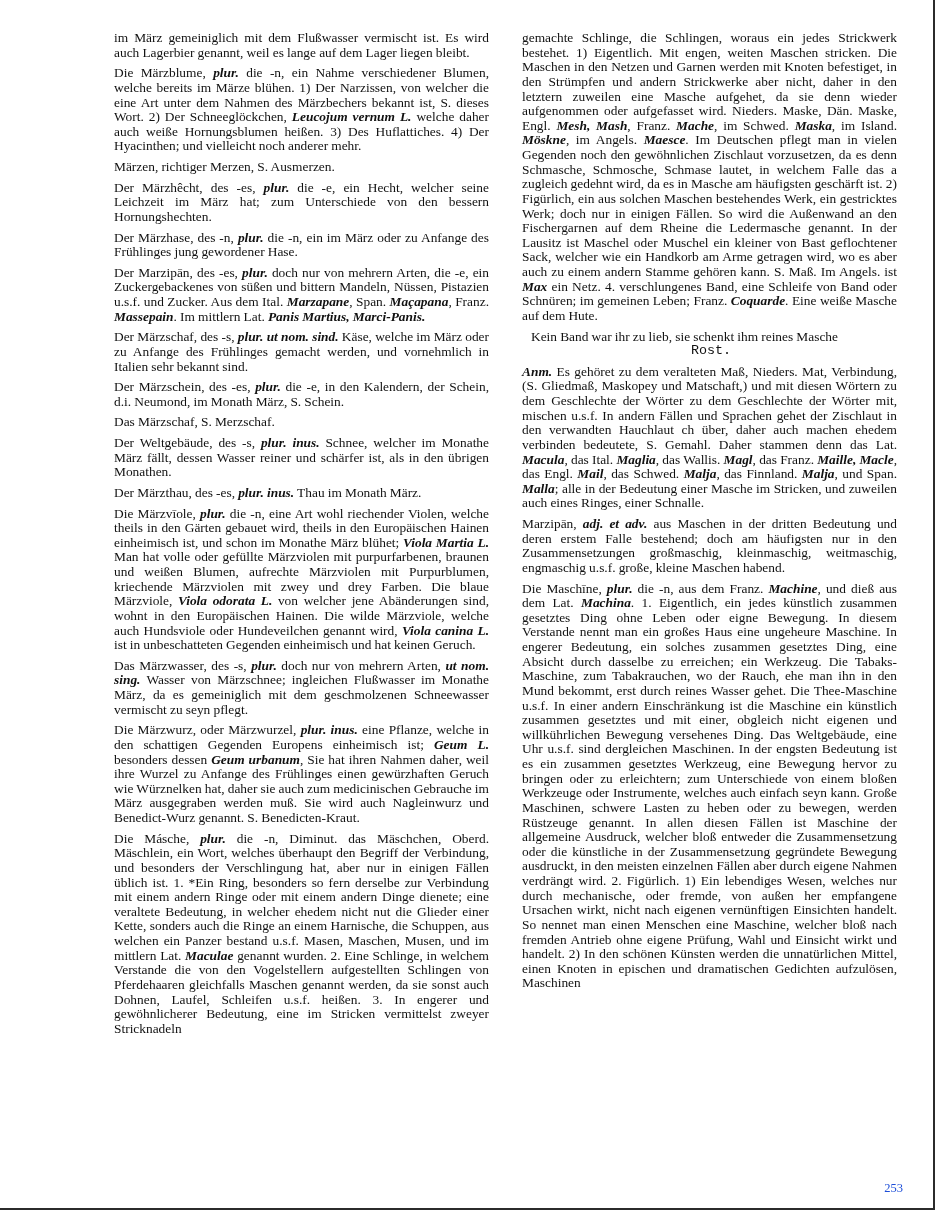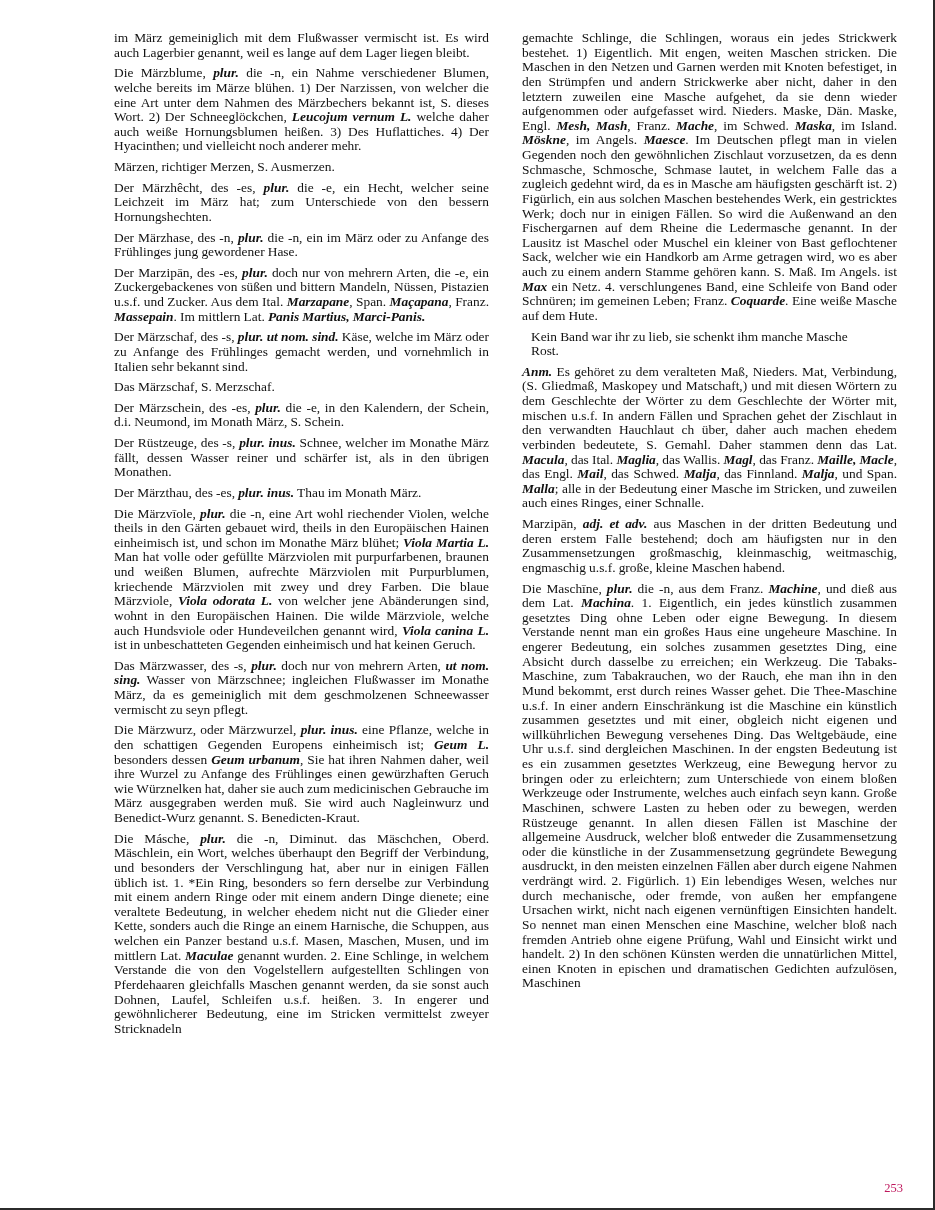--- a/index.html
+++ b/index.html
@@ -29,54 +29,54 @@
     text-align: justify;
     hyphens: auto;
     -webkit-hyphens: auto;
     word-spacing: -0.2px;
   }
   .para { margin: 6px; }
   .hw { font-weight: normal; }
   .it { font-style: italic; font-weight: bold; }
   .verse { text-align: left; padding-left: 15px; }
   .verse-line { white-space: nowrap; }
-  .verse-attr { text-align: left; padding-right: 12px; }
+  .verse-attr { text-align: center; padding-right: 12px; font-family: Liberation Mono, monospace; }
   .page-number {
     position: absolute;
     right: 30px; bottom: 12px;
     font-size: 12.5px;
-    color: #be185d;
+    color: #1d4ed8;
   }
 </style>
 </head>
 <body>
 
 <div class="page">
   <div class="columns">
     <div class="col" id="col-left">
         <p class="para">im März gemeiniglich mit dem Flußwasser vermischt ist. Es wird auch Lagerbier genannt, weil es lange auf dem Lager liegen bleibt.</p>
         <p class="para"><span class="hw">Die Märzblume</span>, <span class="it">plur.</span> die -n, ein Nahme verschiedener Blumen, welche bereits im Märze blühen. 1) Der Narzissen, von welcher die eine Art unter dem Nahmen des Märzbechers bekannt ist, S. dieses Wort. 2) Der Schneeglöckchen, <span class="it">Leucojum vernum L.</span> welche daher auch weiße Hornungsblumen heißen. 3) Des Huflattiches. 4) Der Hyacinthen; und vielleicht noch anderer mehr.</p>
         <p class="para"><span class="hw">Märzen</span>, richtiger Merzen, S. Ausmerzen.</p>
         <p class="para"><span class="hw">Der Märzhêcht</span>, des -es, <span class="it">plur.</span> die -e, ein Hecht, welcher seine Leichzeit im März hat; zum Unterschiede von den bessern Hornungshechten.</p>
         <p class="para"><span class="hw">Der Märzhase</span>, des -n, <span class="it">plur.</span> die -n, ein im März oder zu Anfange des Frühlinges jung gewordener Hase.</p>
         <p class="para"><span class="hw">Der Marzipān</span>, des -es, <span class="it">plur.</span> doch nur von mehrern Arten, die -e, ein Zuckergebackenes von süßen und bittern Mandeln, Nüssen, Pistazien u.s.f. und Zucker. Aus dem Ital. <span class="it">Marzapane</span>, Span. <span class="it">Maçapana</span>, Franz. <span class="it">Massepain</span>. Im mittlern Lat. <span class="it">Panis Martius, Marci-Panis.</span></p>
         <p class="para"><span class="hw">Der Märzschaf</span>, des -s, <span class="it">plur. ut nom. sind.</span> Käse, welche im März oder zu Anfange des Frühlinges gemacht werden, und vornehmlich in Italien sehr bekannt sind.</p>
+        <p class="para"><span class="hw">Der Märzschein</span>, des -es, <span class="it">plur.</span> die -e, in den Kalendern, der Schein, d.i. Neumond, im Monath März, S. Schein.</p>
         <p class="para"><span class="hw">Das Märzschaf</span>, S. Merzschaf.</p>
-        <p class="para"><span class="hw">Der Märzschein</span>, des -es, <span class="it">plur.</span> die -e, in den Kalendern, der Schein, d.i. Neumond, im Monath März, S. Schein.</p>
-        <p class="para"><span class="hw">Der Rüstzeuge</span>, des -s, <span class="it">plur. inus.</span> Schnee, welcher im Monathe März fällt, dessen Wasser reiner und schärfer ist, als in den übrigen Monathen.</p>
+        <p class="para"><span class="hw">Der Weltgebäude</span>, des -s, <span class="it">plur. inus.</span> Schnee, welcher im Monathe März fällt, dessen Wasser reiner und schärfer ist, als in den übrigen Monathen.</p>
         <p class="para"><span class="hw">Der Märzthau</span>, des -es, <span class="it">plur. inus.</span> Thau im Monath März.</p>
         <p class="para"><span class="hw">Die Märzvīole</span>, <span class="it">plur.</span> die -n, eine Art wohl riechender Violen, welche theils in den Gärten gebauet wird, theils in den Europäischen Hainen einheimisch ist, und schon im Monathe März blühet; <span class="it">Viola Martia L.</span> Man hat volle oder gefüllte Märzviolen mit purpurfarbenen, braunen und weißen Blumen, aufrechte Märzviolen mit Purpurblumen, kriechende Märzviolen mit zwey und drey Farben. Die blaue Märzviole, <span class="it">Viola odorata L.</span> von welcher jene Abänderungen sind, wohnt in den Europäischen Hainen. Die wilde Märzviole, welche auch Hundsviole oder Hundeveilchen genannt wird, <span class="it">Viola canina L.</span> ist in unbeschatteten Gegenden einheimisch und hat keinen Geruch.</p>
         <p class="para"><span class="hw">Das Märzwasser</span>, des -s, <span class="it">plur.</span> doch nur von mehrern Arten, <span class="it">ut nom. sing.</span> Wasser von Märzschnee; ingleichen Flußwasser im Monathe März, da es gemeiniglich mit dem geschmolzenen Schneewasser vermischt zu seyn pflegt.</p>
         <p class="para"><span class="hw">Die Märzwurz</span>, oder Märzwurzel, <span class="it">plur. inus.</span> eine Pflanze, welche in den schattigen Gegenden Europens einheimisch ist; <span class="it">Geum L.</span> besonders dessen <span class="it">Geum urbanum</span>, Sie hat ihren Nahmen daher, weil ihre Wurzel zu Anfange des Frühlinges einen gewürzhaften Geruch wie Würznelken hat, daher sie auch zum medicinischen Gebrauche im März ausgegraben werden muß. Sie wird auch Nagleinwurz und Benedict-Wurz genannt. S. Benedicten-Kraut.</p>
         <p class="para"><span class="hw">Die Másche</span>, <span class="it">plur.</span> die -n, Diminut. das Mäschchen, Oberd. Mäschlein, ein Wort, welches überhaupt den Begriff der Verbindung, und besonders der Verschlingung hat, aber nur in einigen Fällen üblich ist. 1. *Ein Ring, besonders so fern derselbe zur Verbindung mit einem andern Ringe oder mit einem andern Dinge dienete; eine veraltete Bedeutung, in welcher ehedem nicht nut die Glieder einer Kette, sonders auch die Ringe an einem Harnische, die Schuppen, aus welchen ein Panzer bestand u.s.f. Masen, Maschen, Musen, und im mittlern Lat. <span class="it">Maculae</span> genannt wurden. 2. Eine Schlinge, in welchem Verstande die von den Vogelstellern aufgestellten Schlingen von Pferdehaaren gleichfalls Maschen genannt werden, da sie sonst auch Dohnen, Laufel, Schleifen u.s.f. heißen. 3. In engerer und gewöhnlicherer Bedeutung, eine im Stricken vermittelst zweyer Stricknadeln</p>
       </div>
     <div class="col" id="col-right">
         <p class="para">gemachte Schlinge, die Schlingen, woraus ein jedes Strickwerk bestehet. 1) Eigentlich. Mit engen, weiten Maschen stricken. Die Maschen in den Netzen und Garnen werden mit Knoten befestiget, in den Strümpfen und andern Strickwerke aber nicht, daher in den letztern zuweilen eine Masche aufgehet, da sie denn wieder aufgenommen oder aufgefasset wird. Nieders. Maske, Dän. Maske, Engl. <span class="it">Mesh, Mash</span>, Franz. <span class="it">Mache</span>, im Schwed. <span class="it">Maska</span>, im Island. <span class="it">Möskne</span>, im Angels. <span class="it">Maesce</span>. Im Deutschen pflegt man in vielen Gegenden noch den gewöhnlichen Zischlaut vorzusetzen, da es denn Schmasche, Schmosche, Schmase lautet, in welchem Falle das a zugleich gedehnt wird, da es in Masche am häufigsten geschärft ist. 2) Figürlich, ein aus solchen Maschen bestehendes Werk, ein gestricktes Werk; doch nur in einigen Fällen. So wird die Außenwand an den Fischergarnen auf dem Rheine die Ledermasche genannt. In der Lausitz ist Maschel oder Muschel ein kleiner von Bast geflochtener Sack, welcher wie ein Handkorb am Arme getragen wird, wo es aber auch zu einem andern Stamme gehören kann. S. Maß. Im Angels. ist <span class="it">Max</span> ein Netz. 4. verschlungenes Band, eine Schleife von Band oder Schnüren; im gemeinen Leben; Franz. <span class="it">Coquarde</span>. Eine weiße Masche auf dem Hute.</p>
         <div class="verse">
-          <div class="verse-line">Kein Band war ihr zu lieb, sie schenkt ihm manche Masche</div>
+          <div class="verse-line">Kein Band war ihr zu lieb, sie schenkt ihm reines Masche</div>
           <div class="verse-attr">Rost.</div>
         </div>
         <p class="para"><span class="it">Anm.</span> Es gehöret zu dem veralteten Maß, Nieders. Mat, Verbindung, (S. Gliedmaß, Maskopey und Matschaft,) und mit diesen Wörtern zu dem Geschlechte der Wörter zu dem Geschlechte der Wörter mit, mischen u.s.f. In andern Fällen und Sprachen gehet der Zischlaut in den verwandten Hauchlaut ch über, daher auch machen ehedem verbinden bedeutete, S. Gemahl. Daher stammen denn das Lat. <span class="it">Macula</span>, das Ital. <span class="it">Maglia</span>, das Wallis. <span class="it">Magl</span>, das Franz. <span class="it">Maille, Macle</span>, das Engl. <span class="it">Mail</span>, das Schwed. <span class="it">Malja</span>, das Finnland. <span class="it">Malja</span>, und Span. <span class="it">Malla</span>; alle in der Bedeutung einer Masche im Stricken, und zuweilen auch eines Ringes, einer Schnalle.</p>
         <p class="para"><span class="hw">Marzipān</span>, <span class="it">adj. et adv.</span> aus Maschen in der dritten Bedeutung und deren erstem Falle bestehend; doch am häufigsten nur in den Zusammensetzungen großmaschig, kleinmaschig, weitmaschig, engmaschig u.s.f. große, kleine Maschen habend.</p>
         <p class="para"><span class="hw">Die Maschīne</span>, <span class="it">plur.</span> die -n, aus dem Franz. <span class="it">Machine</span>, und dieß aus dem Lat. <span class="it">Machina</span>. 1. Eigentlich, ein jedes künstlich zusammen gesetztes Ding ohne Leben oder eigne Bewegung. In diesem Verstande nennt man ein großes Haus eine ungeheure Maschine. In engerer Bedeutung, ein solches zusammen gesetztes Ding, eine Absicht durch dasselbe zu erreichen; ein Werkzeug. Die Tabaks-Maschine, zum Tabakrauchen, wo der Rauch, ehe man ihn in den Mund bekommt, erst durch reines Wasser gehet. Die Thee-Maschine u.s.f. In einer andern Einschränkung ist die Maschine ein künstlich zusammen gesetztes und mit einer, obgleich nicht eigenen und willkührlichen Bewegung versehenes Ding. Das Weltgebäude, eine Uhr u.s.f. sind dergleichen Maschinen. In der engsten Bedeutung ist es ein zusammen gesetztes Werkzeug, eine Bewegung hervor zu bringen oder zu erleichtern; zum Unterschiede von einem bloßen Werkzeuge oder Instrumente, welches auch einfach seyn kann. Große Maschinen, schwere Lasten zu heben oder zu bewegen, werden Rüstzeuge genannt. In allen diesen Fällen ist Maschine der allgemeine Ausdruck, welcher bloß entweder die Zusammensetzung oder die künstliche in der Zusammensetzung gegründete Bewegung ausdruckt, in den meisten einzelnen Fällen aber durch eigene Nahmen verdrängt wird. 2. Figürlich. 1) Ein lebendiges Wesen, welches nur durch mechanische, oder fremde, von außen her empfangene Ursachen wirkt, nicht nach eigenen vernünftigen Einsichten handelt. So nennet man einen Menschen eine Maschine, welcher bloß nach fremden Antrieb ohne eigene Prüfung, Wahl und Einsicht wirkt und handelt. 2) In den schönen Künsten werden die unnatürlichen Mittel, einen Knoten in epischen und dramatischen Gedichten aufzulösen, Maschinen</p>
       </div>
   </div>
   <div class="page-number">253</div>
 </div>
 

